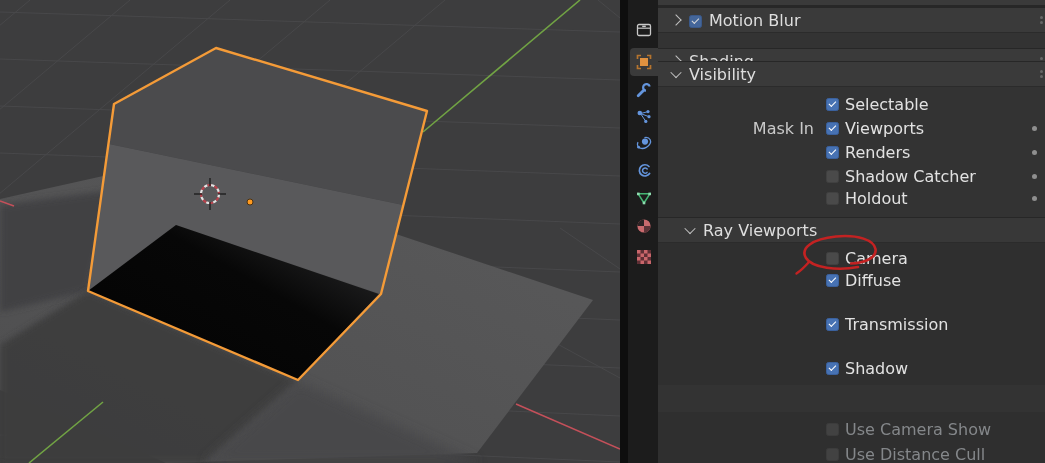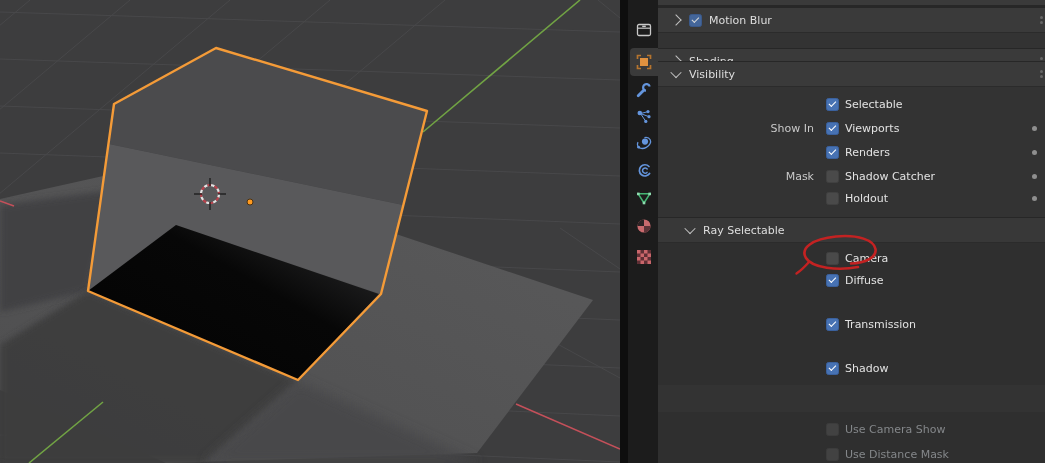--- a/index.html
+++ b/index.html
@@ -9,21 +9,21 @@
   
   #viewport{position:absolute;left:0;top:0;width:620px;height:463px;background:#3d3d3e;}
   #editor-gap{position:absolute;left:620px;top:0;width:8px;height:463px;background:#0e0e0e;}
 
   
   #tabbar{position:absolute;left:628px;top:0;width:30px;height:463px;background:#1c1c1c;}
   .tab{position:absolute;left:2px;width:28px;height:28px;display:flex;align-items:center;justify-content:center;}
   .tab.active{background:#3a3a3a;border-radius:4px 0 0 4px;}
 
   
-  #panel{position:absolute;left:658px;top:0;width:387px;height:463px;background:#333333;font-size:11px;color:#e2e2e2;}
+  #panel{position:absolute;left:658px;top:0;width:387px;height:463px;background:#333333;font-size:16px;color:#e2e2e2;}
   .ptopstrip{position:absolute;left:0;top:0;width:100%;height:5px;background:#3a3a3a;border-bottom:2px solid #272727;}
   .phead{position:absolute;left:0;width:100%;height:24px;background:#3a3a3a;border-top:1px solid #272727;border-bottom:1px solid #2b2b2b;display:flex;align-items:center;color:#dedede;}
   .phead.sub{background:#383838;}
   .subbody{position:absolute;left:0;width:100%;background:#2f2f2f;}
   .chev{display:inline-block;width:7px;height:7px;border-right:1.6px solid #c2c2c2;border-bottom:1.6px solid #c2c2c2;}
   .chev.right{transform:rotate(-45deg);margin-left:14px;margin-right:9px;}
   .chev.down{transform:rotate(45deg) translate(-1px,-1px);margin-left:14px;margin-right:9px;}
   .phead.sub .chev{margin-left:28px;}
   .grip{position:absolute;right:1px;top:8px;width:4px;height:10px;opacity:.55;}
   .grip i{display:block;width:3px;height:3px;border-radius:50%;background:#8a8a8a;margin-bottom:2px;}
@@ -240,46 +240,45 @@
           <i></i>
           <i></i>
         </span>
     </div>
 
     <div class="prow" style="top:93px">
       <span class="cb on"></span>
       <span class="cblabel">Selectable</span>
     </div>
     <div class="prow" style="top:117px">
-      <span class="plabel">Show In</span>
+      <span class="plabel">Mask In</span>
       <span class="cb on"></span>
       <span class="cblabel">Viewports</span>
       <span class="decorator"></span>
     </div>
     <div class="prow" style="top:141px">
       <span class="cb on"></span>
       <span class="cblabel">Renders</span>
       <span class="decorator"></span>
     </div>
     <div class="prow" style="top:165px">
-      <span class="plabel">Mask</span>
       <span class="cb off"></span>
       <span class="cblabel">Shadow Catcher</span>
       <span class="decorator"></span>
     </div>
     <div class="prow" style="top:187px">
       <span class="cb off"></span>
       <span class="cblabel">Holdout</span>
       <span class="decorator"></span>
     </div>
 
     <div class="subbody" style="top:241px;height:144px"></div>
     <div class="phead sub" style="top:217px">
       <span class="chev down"></span>
-      <span>Ray Selectable</span>
+      <span>Ray Viewports</span>
     </div>
     <div class="prow" style="top:247px">
       <span class="cb off"></span>
       <span class="cblabel">Camera</span>
     </div>
     <div class="prow" style="top:269px">
       <span class="cb on"></span>
       <span class="cblabel">Diffuse</span>
     </div>
     <div class="prow" style="top:313px">
@@ -291,21 +290,21 @@
       <span class="cblabel">Shadow</span>
     </div>
 
     <div class="subbody" style="top:412px;height:51px"></div>
     <div class="prow disabled" style="top:418px">
       <span class="cb dim"></span>
       <span class="cblabel">Use Camera Show</span>
     </div>
     <div class="prow disabled" style="top:443px">
       <span class="cb dim"></span>
-      <span class="cblabel">Use Distance Mask</span>
+      <span class="cblabel">Use Distance Cull</span>
     </div>
   </div>
 
   <svg id="annotation-layer" width="1045" height="463" viewBox="0 0 1045 463">
     <path d="M 858 267 C 838 271, 812 268, 806 258 C 800 248, 812 239, 836 236.5
              C 858 234.5, 874 240, 875.5 249 C 877 257.5, 865 263, 851 263.5" fill="none" stroke="#c32222" stroke-width="2.6" stroke-linecap="round"></path>
     <path d="M 809 262 C 805 266.5, 801 270.5, 796.5 273.5" fill="none" stroke="#c32222" stroke-width="2.4" stroke-linecap="round"></path>
   </svg>
 
 </div>

